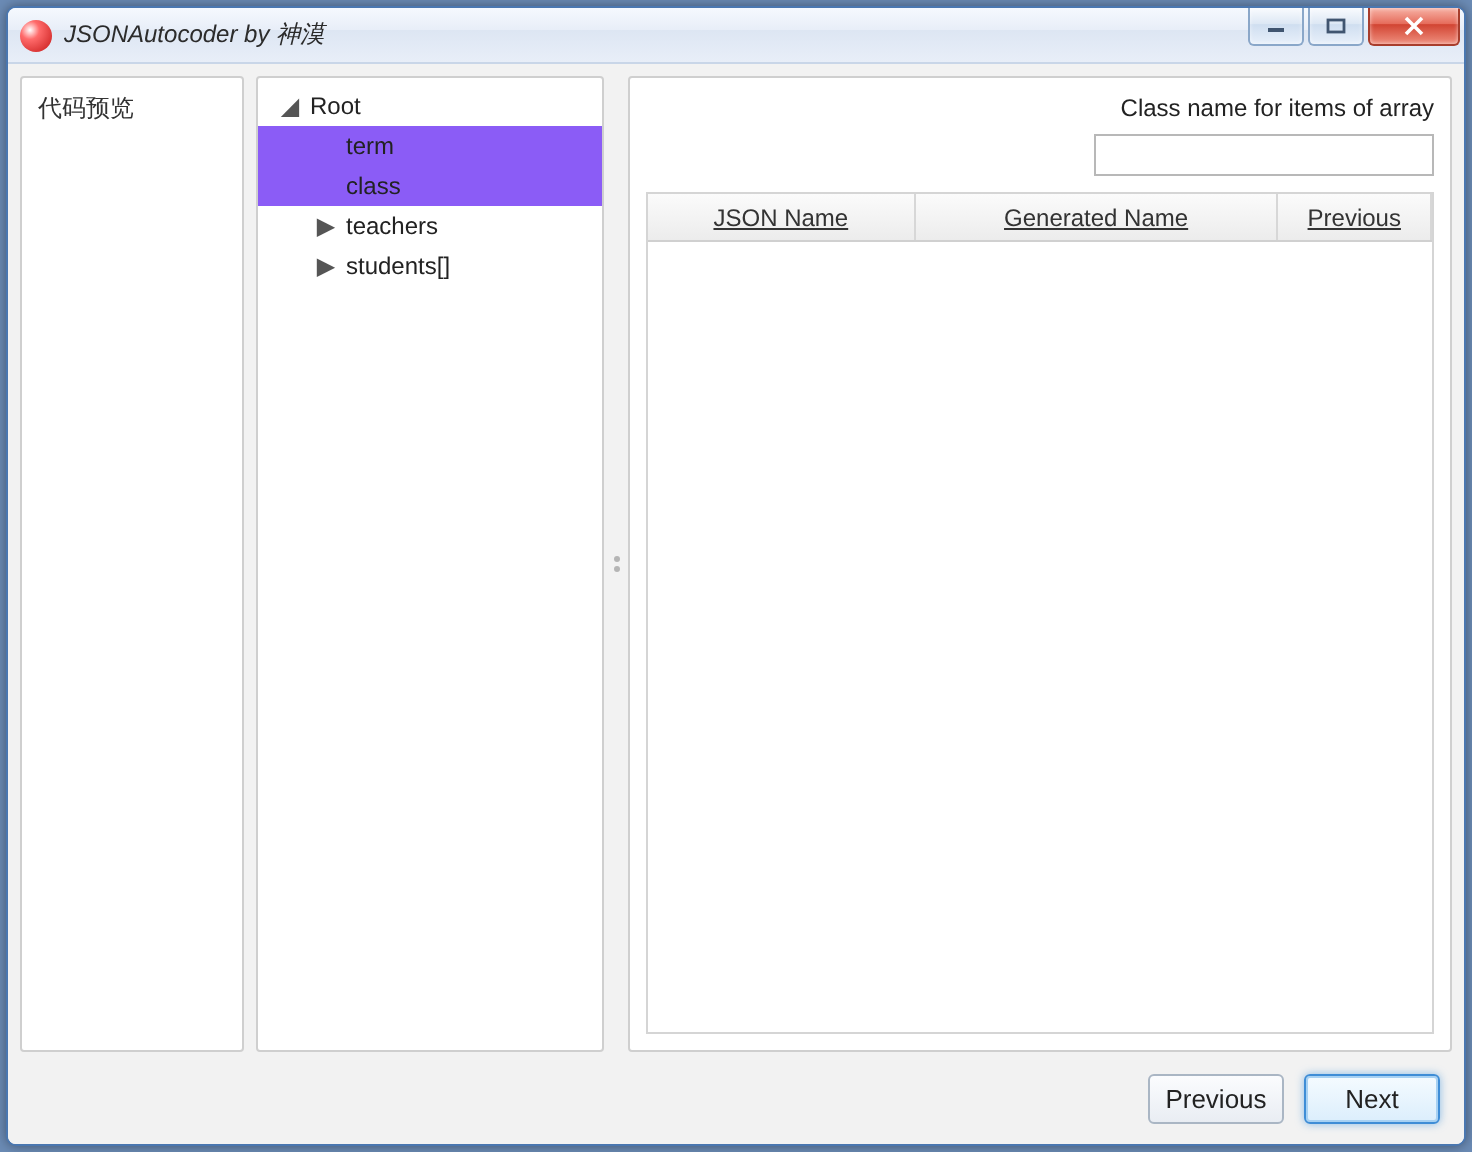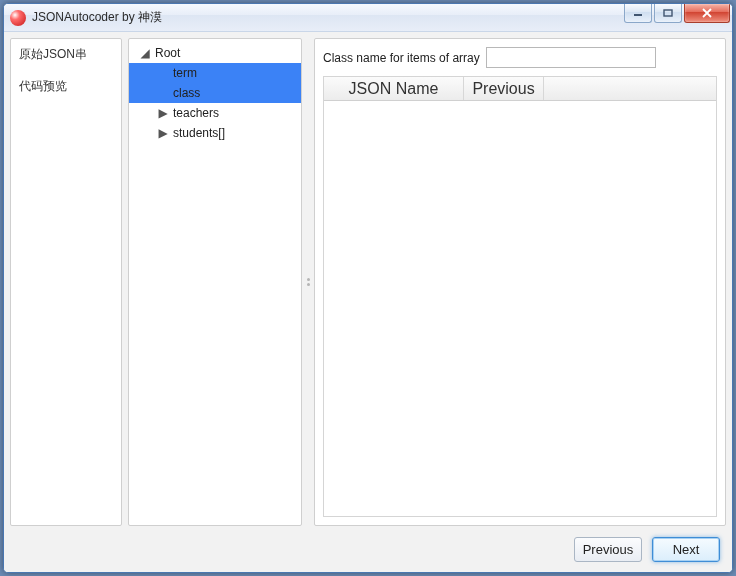--- a/index.html
+++ b/index.html
@@ -35,20 +35,21 @@
   .titlebar .icon {
     width: 16px; height: 16px;
     border-radius: 50%;
     background: radial-gradient(circle at 5px 5px,#fff 0,#ff6b6b 30%,#c41515 100%);
     margin-right: 6px;
     flex-shrink: 0;
   }
   .titlebar .title {
     color: #2b2b2b;
     font-size: 12px;
+    font-style: italic;
   }
   .winctrls {
     position: absolute;
     right: 2px; top: 0px;
     display: flex;
     height: 20px;
   }
   .winbtn {
     width: 28px;
     height: 19px;
@@ -115,21 +116,21 @@
     position: relative;
   }
   .tree { list-style:none; }
   .tree li {
     padding: 3px 4px 3px 0;
     font-size: 12px;
     color: #222;
     white-space: nowrap;
     cursor: pointer;
   }
-  .tree li.striped { background:#3b82f6; }
+  .tree li.striped { background:#8b5cf6; }
   .tree .row { display:flex; align-items:center; }
   .tree .indent0 { padding-left: 10px; }
   .tree .indent1 { padding-left: 44px; }
   .tree .indent1.has-exp { padding-left: 28px; }
   .expander {
     width: 12px;
     display: inline-flex;
     justify-content: center;
     margin-right: 4px;
     color: #555;
@@ -159,22 +160,23 @@
   .mainpanel {
     flex: 1;
     display: flex;
     flex-direction: column;
     padding: 8px;
     gap: 8px;
     min-width: 0;
   }
   .formrow {
     display: flex;
-    align-items: center;
+    align-items: flex-end;
     gap: 6px;
+    flex-direction: column;
   }
   .formrow label { font-size: 12px; color:#222; }
   .formrow input[type=text] {
     width: 170px;
     height: 21px;
     border: 1px solid #b8b8b8;
     padding: 0 4px;
     font-size: 12px;
   }
   .tablewrap {
@@ -185,28 +187,29 @@
     overflow:hidden;
   }
   .thead {
     display: flex;
     background: linear-gradient(to bottom,#fbfbfb,#ececec);
     border-bottom: 1px solid #d0d0d0;
     height: 24px;
   }
   .th {
     border-right: 1px solid #d7d7d7;
-    font-size: 16px;
+    font-size: 12px;
     color: #333;
     display:flex;
     align-items:center;
     justify-content:center;
     padding: 0 6px;
     overflow:hidden;
     white-space:nowrap;
+    text-decoration:underline;
   }
   .tbody { flex:1; background:#fff; }
   .footer {
     height: 34px;
     display: flex;
     justify-content: flex-end;
     align-items: center;
     gap: 10px;
     padding-right: 6px;
   }
@@ -253,21 +256,20 @@
           </svg>
       </div>
     </div>
   </div>
 
   <div class="client">
     <div class="workarea">
 
       <div class="panel sidebar">
         <ul class="sidebar-list" id="sidebar-list">
-            <li class="sidebar-item">原始JSON串</li>
             <li class="sidebar-item">代码预览</li>
           </ul>
       </div>
 
       <div class="panel treewrap">
         <ul class="tree" id="tree-root">
             <li>
               <div class="row indent0 has-exp">
                 <span class="expander">◢</span>
                 <span>Root</span>
@@ -306,20 +308,21 @@
       </div>
 
       <div class="panel mainpanel">
         <div class="formrow">
           <label>Class name for items of array</label>
           <input type="text" value="" style="">
         </div>
         <div class="tablewrap">
           <div class="thead" id="thead">
               <div class="th" style="width: 140px;">JSON Name</div>
+              <div class="th" style="width: 190px;">Generated Name</div>
               <div class="th" style="width: 80px;">Previous</div>
             </div>
           <div class="tbody"></div>
         </div>
       </div>
 
     </div>
 
     <div class="footer">
       <div class="btn">Previous</div>

